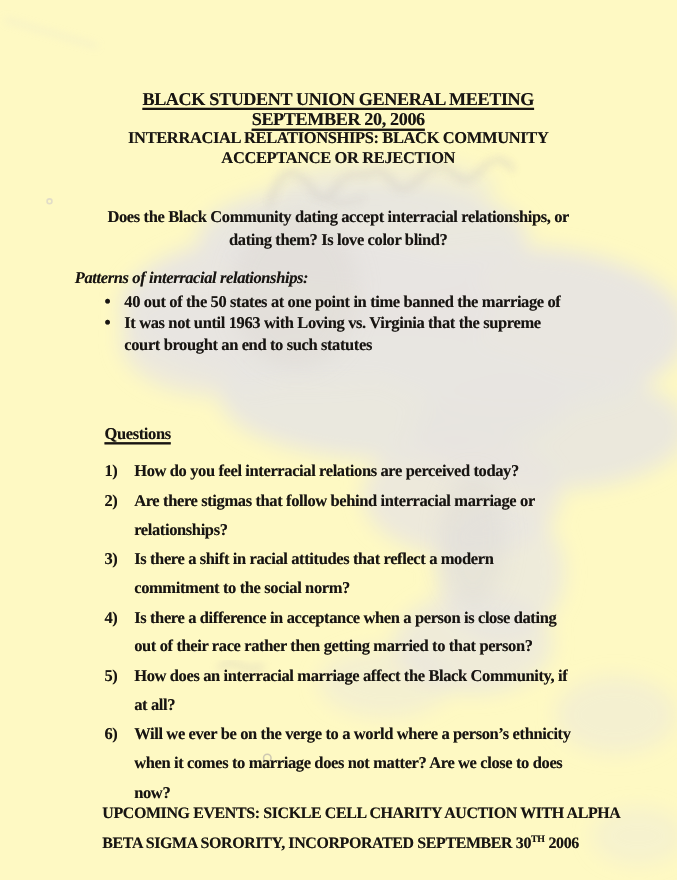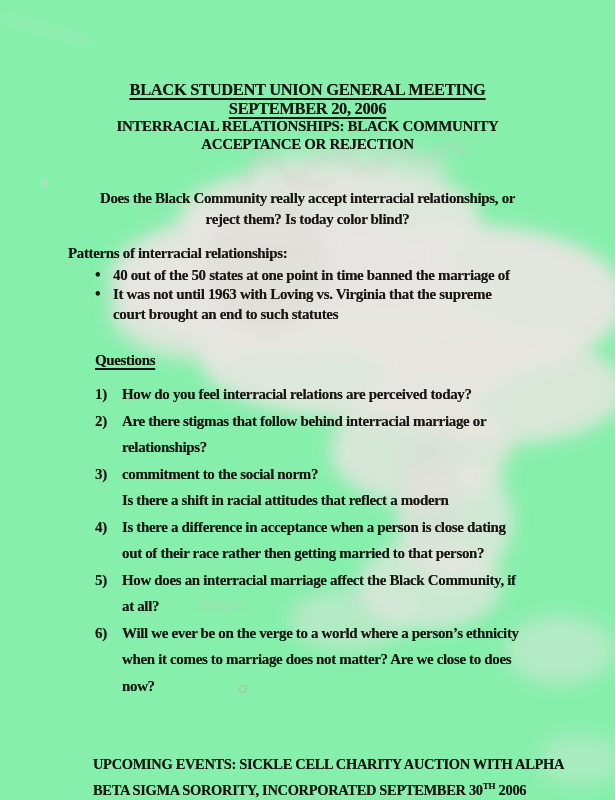--- a/index.html
+++ b/index.html
@@ -1,44 +1,44 @@
 <!DOCTYPE html>
 <html><head>
 <meta charset="utf-8">
 <style>
   html,body{margin:0;padding:0;background:#ffffff;}
   .page{
     position:relative;width:615px;height:800px;overflow:hidden;
-    background:#86efac;
+    background:#fef9c3;
     font-family:"Liberation Serif","DejaVu Serif",serif;
     font-weight:bold;color:#181512;letter-spacing:-0.35px;
   }
   .bg{position:absolute;left:0;top:0;width:615px;height:800px;}
   .content{position:absolute;left:0;top:0;width:615px;height:800px;
     text-shadow:0 0 0.6px rgba(24,21,18,0.5);}
   .header{position:absolute;top:80px;left:0;width:100%;text-align:center;}
   .title{font-size:16.5px;line-height:19px;white-space:nowrap;
     text-decoration:underline;text-decoration-thickness:1.8px;text-underline-offset:2.5px;}
   .subtitle{font-size:15px;line-height:17.5px;white-space:nowrap;}
   .intro{position:absolute;top:188px;left:0;width:100%;text-align:center;
     font-size:15px;line-height:21px;}
   .intro .line{white-space:nowrap;}
   .patterns{position:absolute;top:244px;left:68px;font-size:15px;line-height:19.5px;}
-  .patterns .heading{margin:0 0 2px 0;}
+  .patterns .heading{margin:0 0 2px 0;font-style:italic;}
   .bullets{list-style:none;margin:0;padding:0;}
   .bullet-item{position:relative;padding-left:45px;}
   .bullet-item::before{content:"\2022";position:absolute;left:27px;top:-1px;font-size:16px;}
   .bullet-line,.qline{white-space:nowrap;display:block;}
-  .questions{position:absolute;top:351px;left:95px;font-size:15px;}
+  .questions{position:absolute;top:386px;left:95px;font-size:15px;}
   .questions .heading{margin:0 0 11px 0;line-height:19px;display:inline-block;
     text-decoration:underline;text-decoration-thickness:1.7px;text-underline-offset:3px;}
   .qlist{list-style:none;margin:0;padding:0;line-height:26.5px;}
   .q-item{display:flex;align-items:flex-start;}
   .qnum{width:27px;flex:none;}
-  .footer{position:absolute;top:730px;left:93px;font-size:14.5px;line-height:21.5px;margin-top:24px;}
+  .footer{position:absolute;top:730px;left:93px;font-size:14.5px;line-height:21.5px;}
   .footer .line{white-space:nowrap;}
   sup.ord{font-size:9px;vertical-align:super;letter-spacing:-0.2px;}
 </style>
 </head>
 <body>
 
 <div class="page">
 
   <svg class="bg" viewBox="0 0 615 800" aria-hidden="true">
     <defs>
@@ -83,22 +83,22 @@
   <div class="content">
 
     <div class="header">
       <div class="title">BLACK STUDENT UNION GENERAL MEETING</div>
       <div class="title">SEPTEMBER 20, 2006</div>
       <div class="subtitle">INTERRACIAL RELATIONSHIPS: BLACK COMMUNITY</div>
       <div class="subtitle">ACCEPTANCE OR REJECTION</div>
     </div>
 
     <div class="intro">
-      <div class="line">Does the Black Community really accept interracial relationships, or</div>
-      <div class="line">reject them? Is today color blind?</div>
+      <div class="line">Does the Black Community dating accept interracial relationships, or</div>
+      <div class="line">dating them? Is love color blind?</div>
     </div>
 
     <div class="patterns">
       <div class="heading">Patterns of interracial relationships:</div>
       <ul class="bullets">
         <li class="bullet-item">
           <span class="bullet-line">40 out of the 50 states at one point in time banned the marriage of</span>
         </li>
         <li class="bullet-item">
           <span class="bullet-line">It was not until 1963 with Loving vs. Virginia that the supreme</span>
@@ -119,22 +119,22 @@
         <li class="q-item">
           <span class="qnum">2)</span>
           <span class="qtext">
             <span class="qline">Are there stigmas that follow behind interracial marriage or</span>
             <span class="qline">relationships?</span>
           </span>
         </li>
         <li class="q-item">
           <span class="qnum">3)</span>
           <span class="qtext">
+            <span class="qline">Is there a shift in racial attitudes that reflect a modern</span>
             <span class="qline">commitment to the social norm?</span>
-            <span class="qline">Is there a shift in racial attitudes that reflect a modern</span>
           </span>
         </li>
         <li class="q-item">
           <span class="qnum">4)</span>
           <span class="qtext">
             <span class="qline">Is there a difference in acceptance when a person is close dating</span>
             <span class="qline">out of their race rather then getting married to that person?</span>
           </span>
         </li>
         <li class="q-item">

